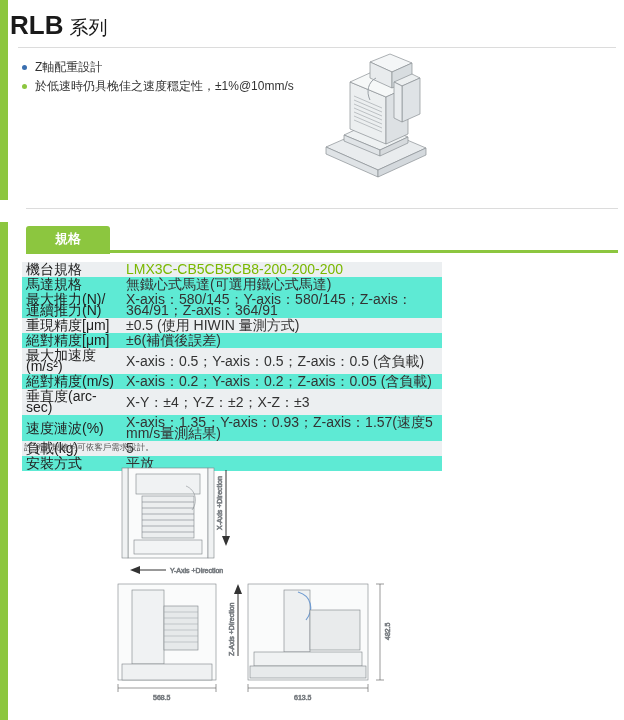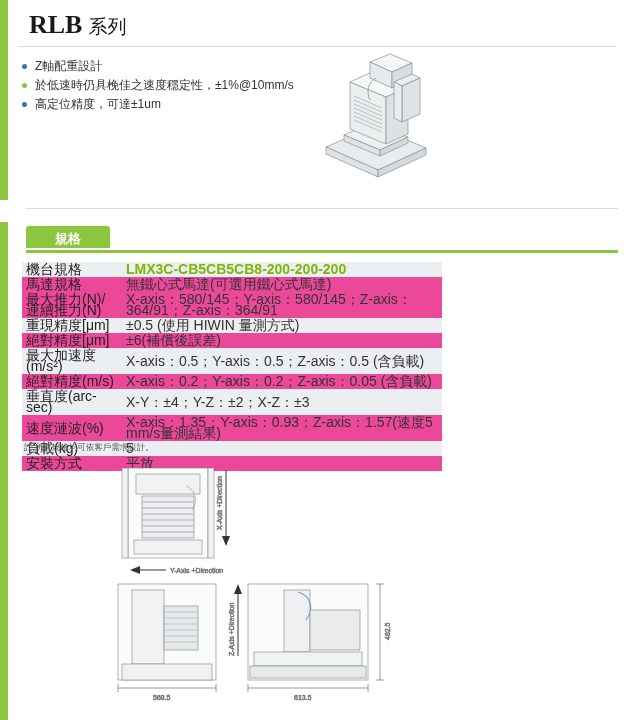--- a/index.html
+++ b/index.html
@@ -34,26 +34,25 @@
 
   .content {
     position: absolute;
     left: 8px;
     top: 0;
     width: 616px;
   }
 
   
   .title {
-    margin: 10px 0 0 21px;
+    margin: 10px 0 0 2px;
     font-size: 26px;
     font-weight: bold;
     color: #1a1a1a;
     letter-spacing: 0px;
-    font-family: Liberation Serif, serif;
   }
   .title .sub {
     font-size: 19px;
     font-weight: normal;
     margin-left: 6px;
   }
   .title-rule {
     margin: 6px 8px 0 10px;
     border-top: 1px solid #dcdcdc;
   }
@@ -100,21 +99,21 @@
     width: 592px;
     border-top: 1px solid #dcdcdc;
   }
 
   
   .tab {
     position: absolute;
     left: 18px;
     top: 226px;
     width: 84px;
-    height: 22px;
+    height: 28px;
     background: #8cc63f;
     color: #fff;
     font-size: 13px;
     font-weight: bold;
     text-align: center;
     line-height: 26px;
     border-radius: 3px 3px 0 0;
   }
   .tab-underline {
     position: absolute;
@@ -134,24 +133,24 @@
     border-collapse: collapse;
     font-size: 14px;
   }
   table.spec td {
     padding: 2px 4px;
     vertical-align: middle;
     line-height: 11px;
     color: #333;
   }
   table.spec tr.odd td { background: #eceff1; }
-  table.spec tr.even td { background: #ec4899; }
+  table.spec tr.even td { background: #5eead4; }
   table.spec td.label { width: 92px; color: #222; }
   table.spec td.value { color: #333; }
-  table.spec td.model { color: #7ab800; font-weight: bold; }
+  table.spec td.model { color: #7ab800; font-weight: normal; }
 
   .note {
     position: absolute;
     left: 16px;
     top: 442px;
     font-size: 8.5px;
     color: #555;
   }
 
   
@@ -179,21 +178,20 @@
   <div class="content">
 
     <div class="title">
       <span>RLB</span><span class="sub">系列</span>
     </div>
     <div class="title-rule"></div>
 
     <ul class="bullets">
       <li><span>Z軸配重設計</span></li>
       <li class="green"><span>於低速時仍具梚佳之速度穩定性，±1%@10mm/s</span></li>
-      <li><span>高定位精度，可達±1um</span></li>
     </ul>
 
     <svg class="product-img" viewBox="0 0 140 130">
       <g stroke="#8a8f94" stroke-width="0.7" fill="#f2f4f5">
 
         <polygon points="18,95 70,118 118,96 66,74" fill="#e9ecee"></polygon>
         <polygon points="18,95 18,102 70,125 70,118" fill="#dfe3e6"></polygon>
         <polygon points="70,118 70,125 118,103 118,96" fill="#d4d9dd"></polygon>
 
         <polygon points="36,83 72,98 100,85 64,70" fill="#eef1f2"></polygon>

